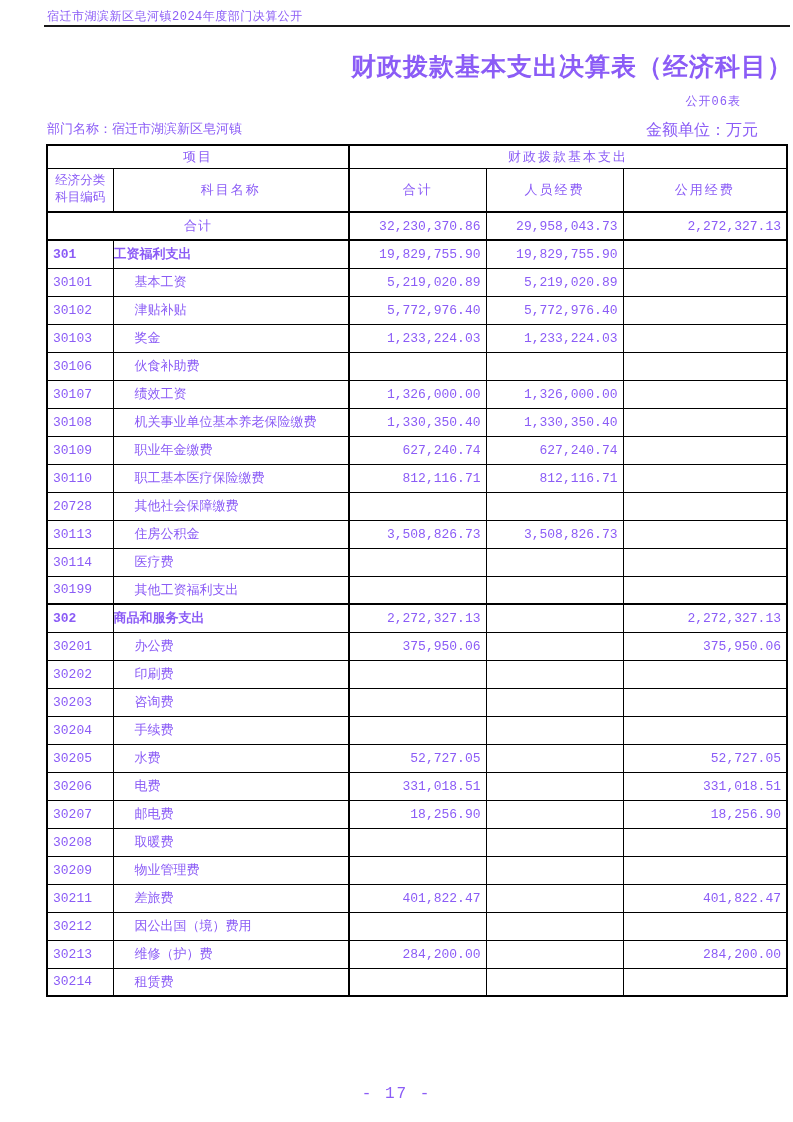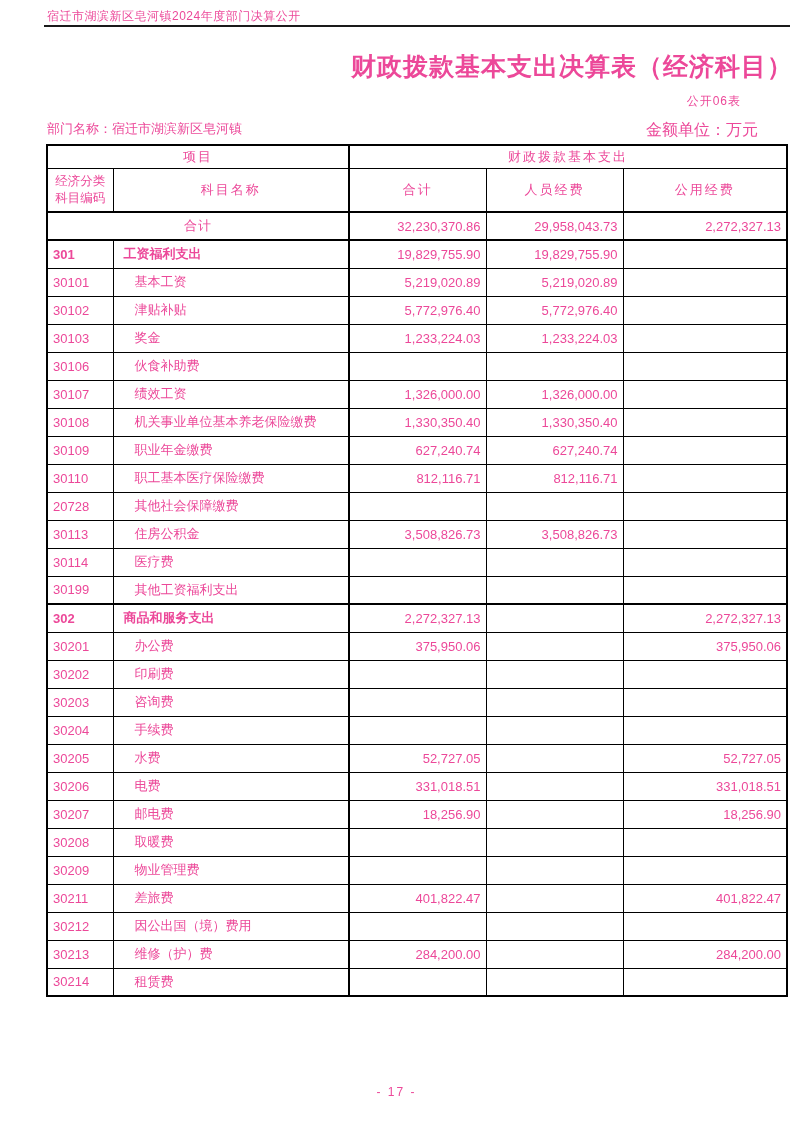--- a/index.html
+++ b/index.html
@@ -2,22 +2,22 @@
 <html><head>
 <meta charset="utf-8">
 <style>
   * { box-sizing: border-box; }
   html, body { margin: 0; padding: 0; background: #ffffff; }
   .page {
     position: relative;
     width: 793px;
     height: 1122px;
     background: #ffffff;
-    color: #ec4899;
-    font-family: Liberation Sans, sans-serif;
+    color: #8b5cf6;
+    font-family: Liberation Mono, monospace;
     overflow: hidden;
   }
   .header-note {
     position: absolute;
     top: 8px;
     left: 47px;
     font-size: 12px;
     letter-spacing: 0.5px;
     white-space: nowrap;
   }
@@ -85,34 +85,34 @@
     border-bottom: 2px solid #000;
   }
   .fin-table tr.cols-row th.code-head {
     letter-spacing: 0;
     font-size: 12.5px;
     line-height: 1.35;
   }
   .fin-table tbody td { height: 28px; }
   .fin-table .group-start { border-left: 2px solid #000; }
   .fin-table td.code-cell { padding-left: 5px; text-align: left; }
-  .fin-table td.name-cell { padding-left: 10px; text-align: left; }
+  .fin-table td.name-cell { padding-left: 0; text-align: left; }
   .fin-table tr.item td.name-cell { padding-left: 21px; }
   .fin-table td.num-cell { text-align: right; padding-right: 5px; }
   .fin-table td.grand-label { text-align: center; letter-spacing: 1px; }
   .fin-table tr.section td { border-top: 2px solid #000; }
   .fin-table tr.section td.code-cell,
   .fin-table tr.section td.name-cell { font-weight: bold; }
   .page-footer {
     position: absolute;
     top: 1085px;
     left: 0;
     width: 100%;
     text-align: center;
-    font-size: 12px;
+    font-size: 16px;
     letter-spacing: 2px;
   }
 </style>
 </head>
 <body>
 
 <div class="page">
 
   <div class="header-note">宿迁市湖滨新区皂河镇2024年度部门决算公开</div>
   <div class="header-rule"></div>

